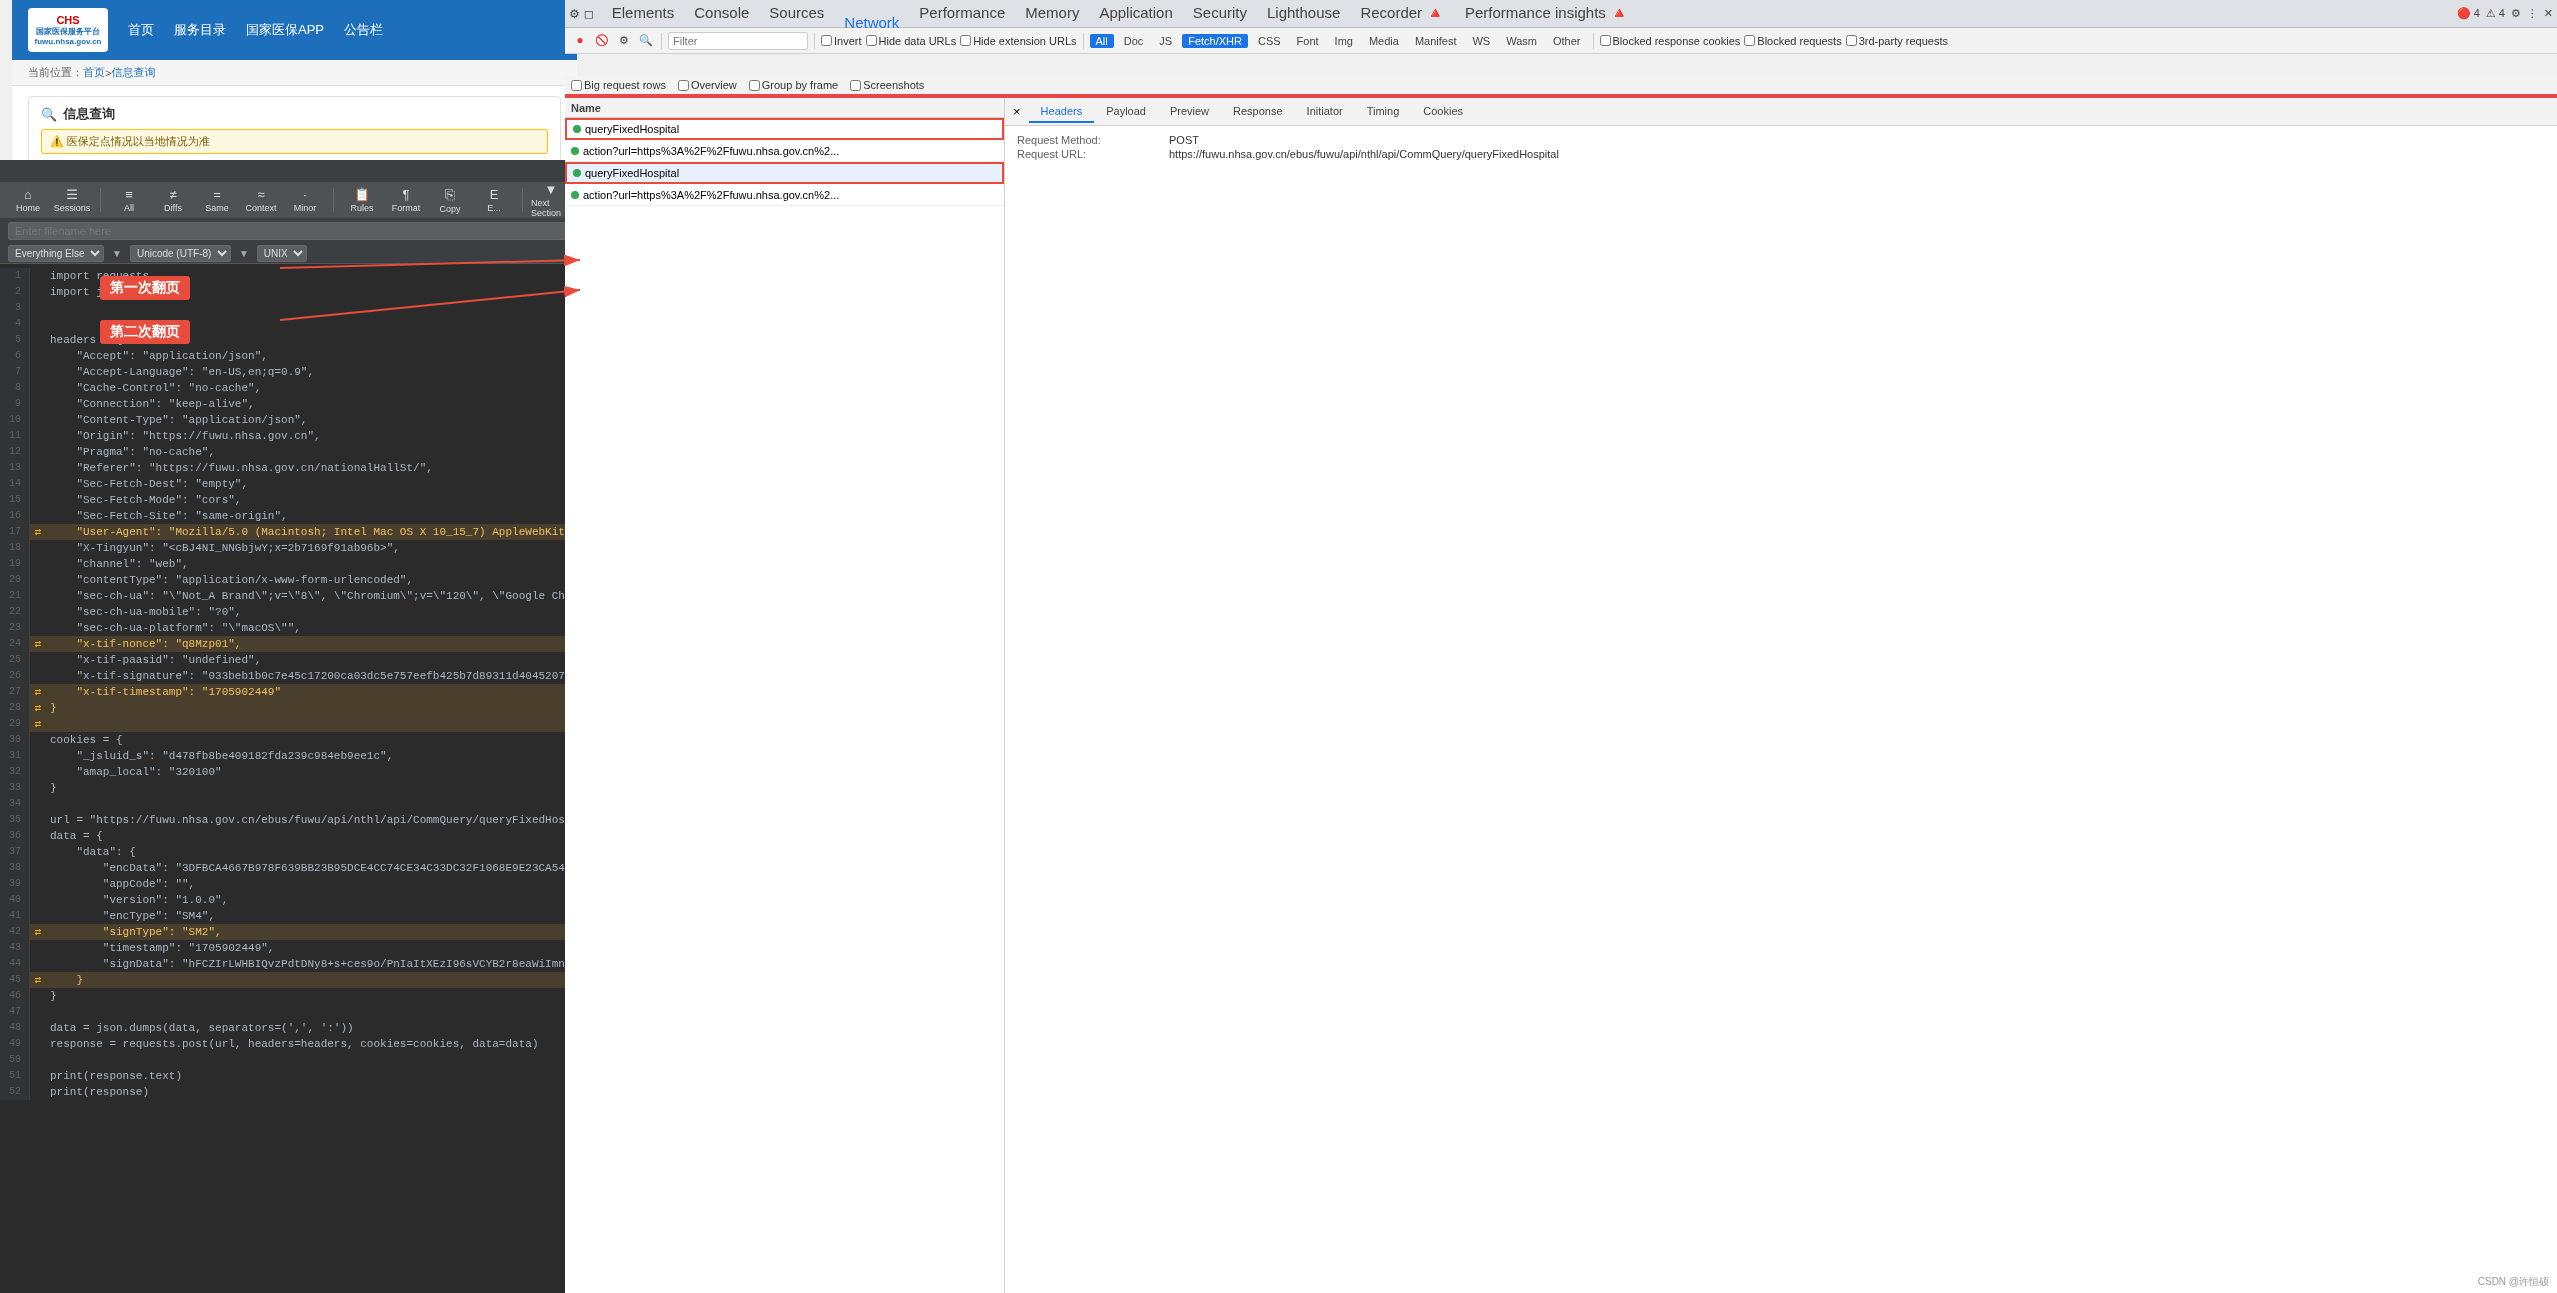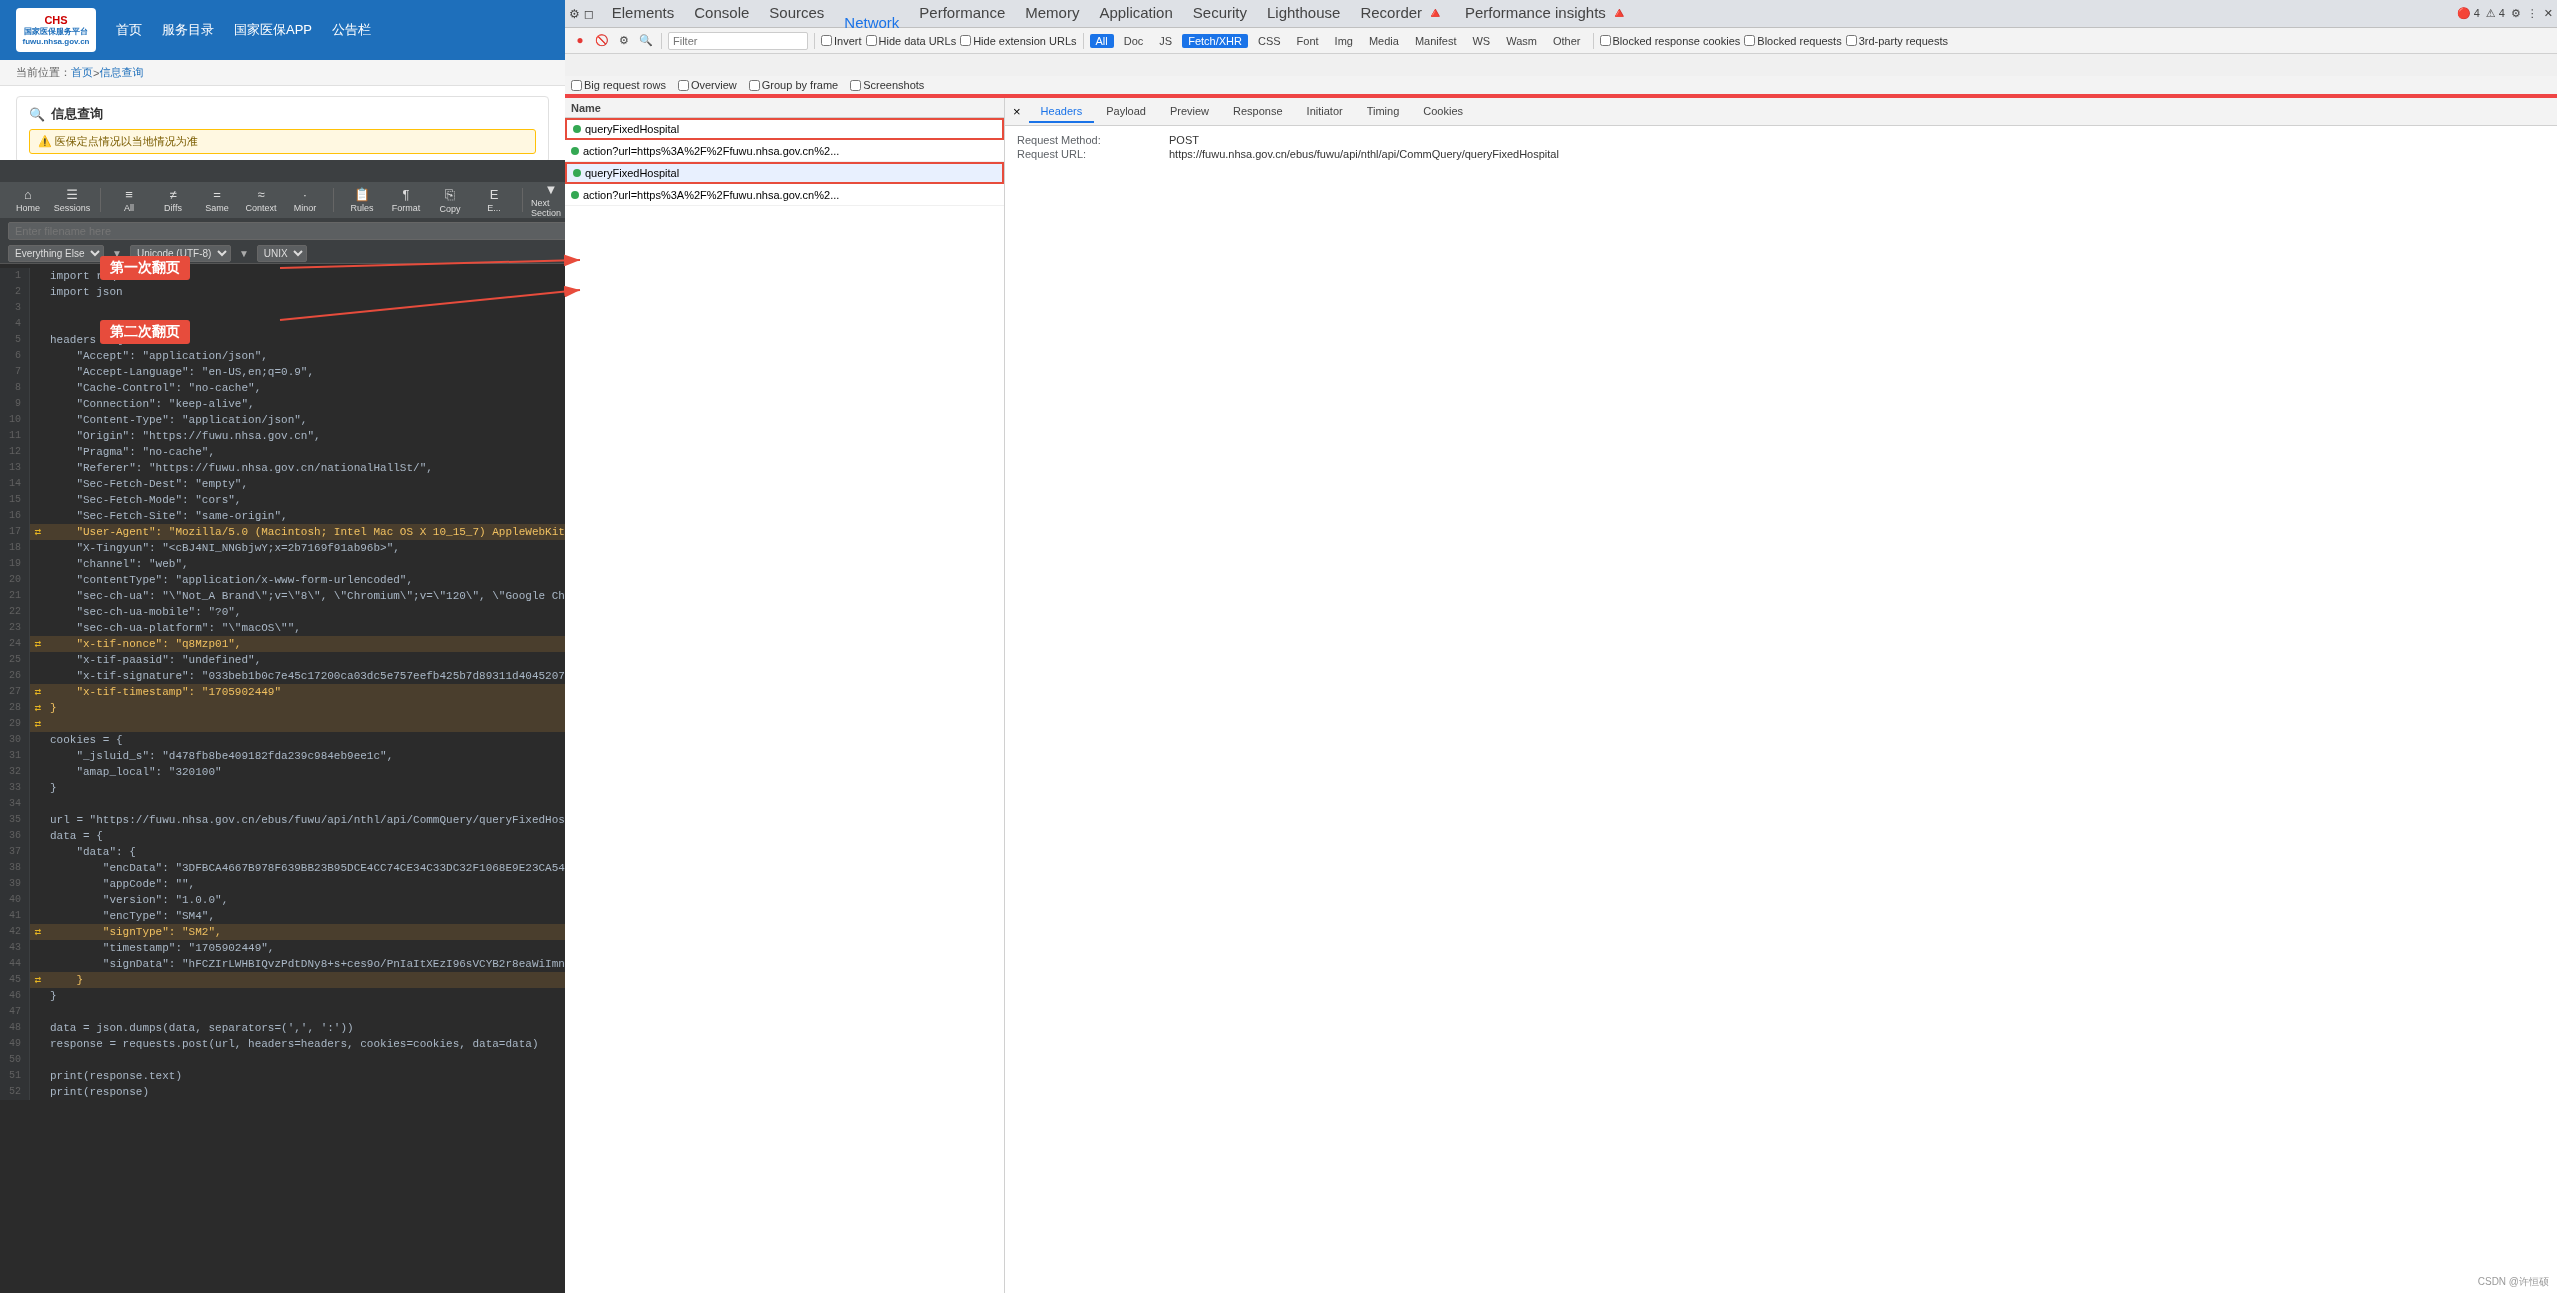--- a/index.html
+++ b/index.html
@@ -146,21 +146,21 @@
     }
     .detail-content { padding: 8px 12px; }
     .detail-section-title { font-weight: 600; font-size: 11px; color: #1a73e8; margin: 8px 0 4px; }
     .detail-row { display: flex; gap: 12px; margin-bottom: 2px; font-size: 11px; }
     .detail-label { color: #5f6368; min-width: 140px; }
     .detail-value { color: #333; word-break: break-all; }
 
     
     .website-panel {
       position: absolute;
-      top: 0; left: 0; width: 565px; height: 160px;
+      top: 0; left: 12px; width: 565px; height: 160px;
       background: white;
     }
     .site-header {
       background: #1e6fbb;
       height: 60px;
       display: flex;
       align-items: center;
       padding: 0 16px;
       gap: 20px;
     }
@@ -1154,21 +1154,21 @@
           <div class="code-line">
             <span class="line-num">52</span>
             <span class="line-marker"></span>
             <span class="line-content">print(response)</span>
           </div>
         </div>
     </div>
   </div>
 </div>
 
-<div style="position:absolute;top:256px;left:100px;z-index:500;pointer-events:none;">
+<div style="position:absolute;top:276px;left:100px;z-index:500;pointer-events:none;">
   <div style="background:#e74c3c;color:white;font-size:14px;font-weight:bold;padding:3px 10px;border-radius:3px;display:inline-block;">第一次翻页</div>
 </div>
 <div style="position:absolute;top:320px;left:100px;z-index:500;pointer-events:none;">
   <div style="background:#e74c3c;color:white;font-size:14px;font-weight:bold;padding:3px 10px;border-radius:3px;display:inline-block;">第二次翻页</div>
 </div>
 
 <svg style="position:absolute;top:160px;left:0;width:800px;height:250px;pointer-events:none;z-index:499;">
 
   <defs>
     <marker id="arrowhead" markerWidth="8" markerHeight="6" refX="8" refY="3" orient="auto">

